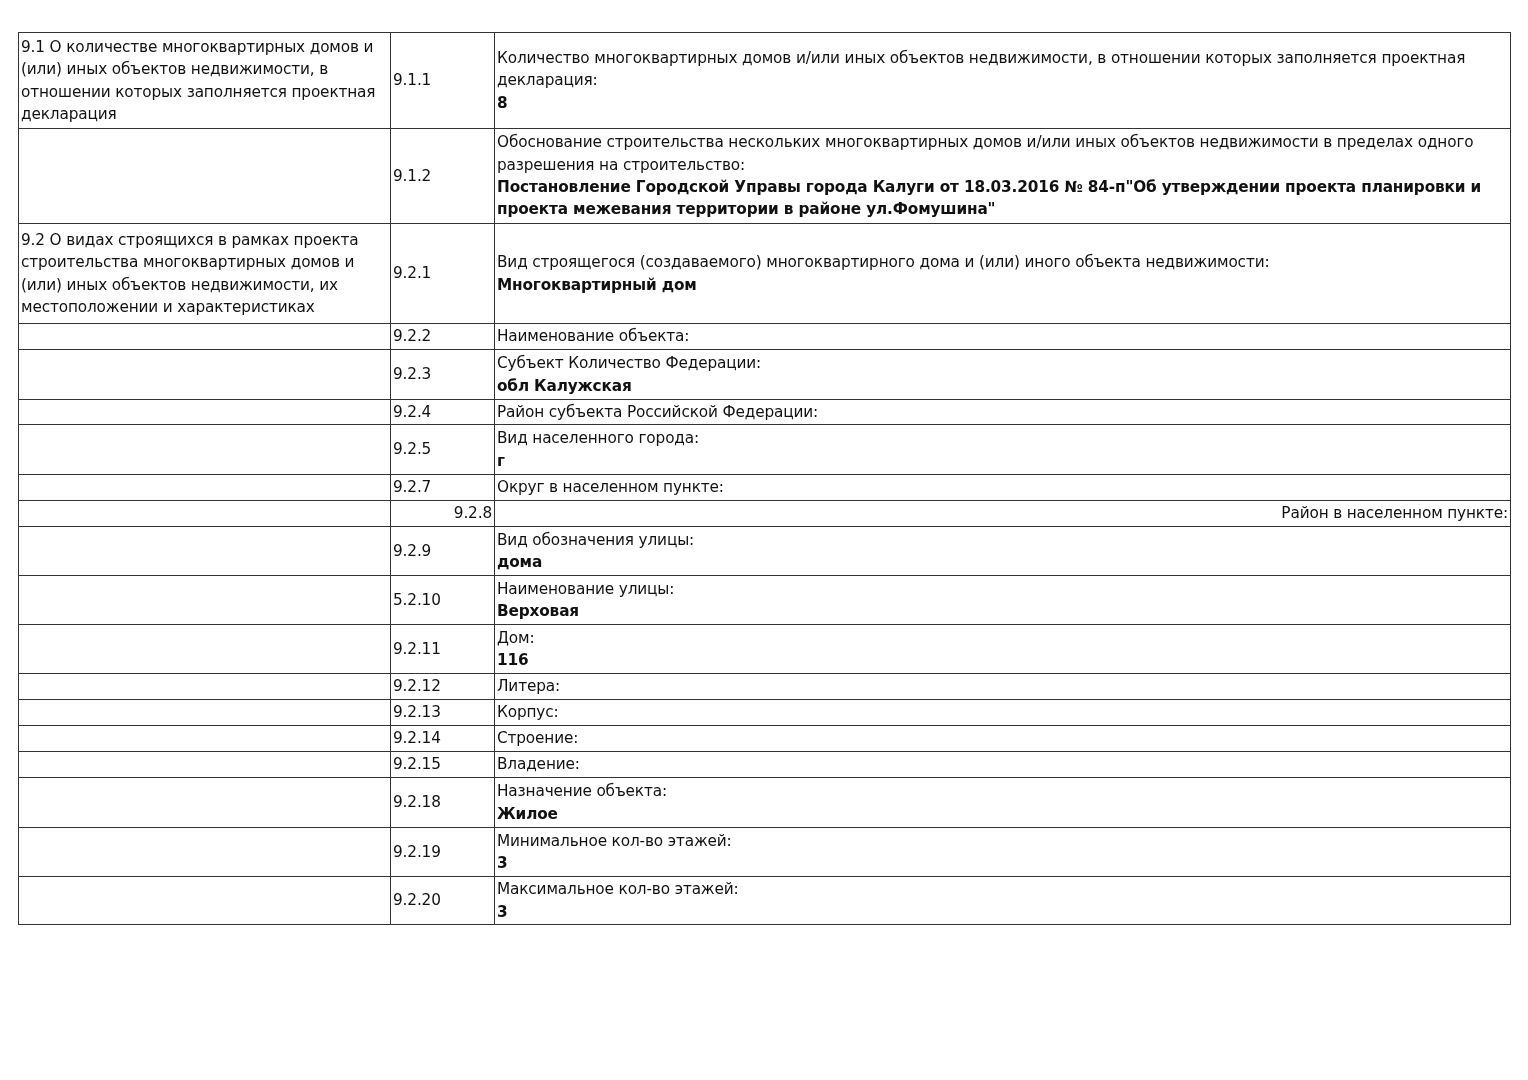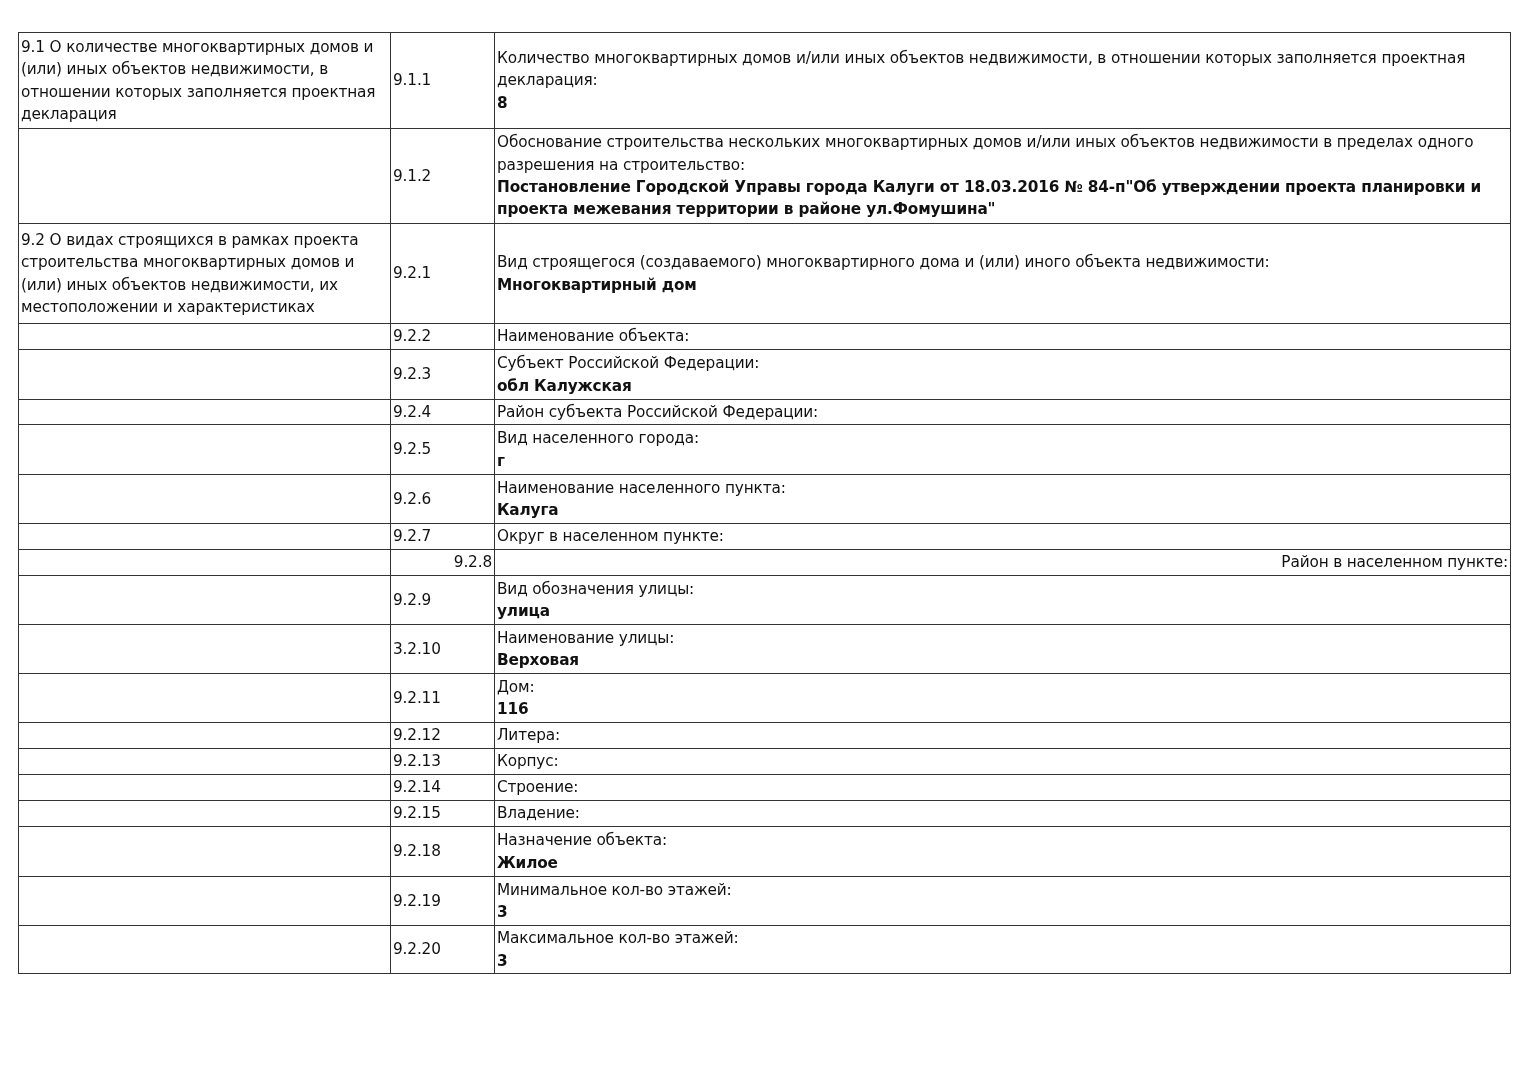--- a/index.html
+++ b/index.html
@@ -93,75 +93,67 @@
     <td class="code">9.2.2</td>
     <td class="field">
       <span class="label">Наименование объекта:</span>
 
     </td>
   </tr>
         <tr style="height: 50px;">
     <td class="section"></td>
     <td class="code">9.2.3</td>
     <td class="field">
-      <span class="label">Субъект Российской Федерации:</span>
+      <span class="label">Субъект Количество Федерации:</span>
       <span class="value">обл Калужская</span>
     </td>
   </tr>
         <tr style="height: 25px;">
     <td class="section"></td>
     <td class="code">9.2.4</td>
     <td class="field">
       <span class="label">Район субъекта Российской Федерации:</span>
 
     </td>
   </tr>
         <tr style="height: 50px;">
     <td class="section"></td>
     <td class="code">9.2.5</td>
     <td class="field">
       <span class="label">Вид населенного города:</span>
       <span class="value">г</span>
     </td>
   </tr>
+        <tr style="height: 26px;">
+    <td class="section"></td>
+    <td class="code">9.2.7</td>
+    <td class="field">
+      <span class="label">Округ в населенном пункте:</span>
+
+    </td>
+  </tr>
+        <tr style="height: 26px; text-align: right;">
+    <td class="section"></td>
+    <td class="code">9.2.8</td>
+    <td class="field">
+      <span class="label">Район в населенном пункте:</span>
+
+    </td>
+  </tr>
         <tr style="height: 49px;">
     <td class="section"></td>
-    <td class="code">9.2.6</td>
-    <td class="field">
-      <span class="label">Наименование населенного пункта:</span>
-      <span class="value">Калуга</span>
-    </td>
-  </tr>
-        <tr style="height: 26px;">
-    <td class="section"></td>
-    <td class="code">9.2.7</td>
-    <td class="field">
-      <span class="label">Округ в населенном пункте:</span>
-
-    </td>
-  </tr>
-        <tr style="height: 26px; text-align: right;">
-    <td class="section"></td>
-    <td class="code">9.2.8</td>
-    <td class="field">
-      <span class="label">Район в населенном пункте:</span>
-
+    <td class="code">9.2.9</td>
+    <td class="field">
+      <span class="label">Вид обозначения улицы:</span>
+      <span class="value">дома</span>
     </td>
   </tr>
         <tr style="height: 49px;">
     <td class="section"></td>
-    <td class="code">9.2.9</td>
-    <td class="field">
-      <span class="label">Вид обозначения улицы:</span>
-      <span class="value">улица</span>
-    </td>
-  </tr>
-        <tr style="height: 49px;">
-    <td class="section"></td>
-    <td class="code">3.2.10</td>
+    <td class="code">5.2.10</td>
     <td class="field">
       <span class="label">Наименование улицы:</span>
       <span class="value">Верховая</span>
     </td>
   </tr>
         <tr style="height: 49px; margin-left: 45px;">
     <td class="section"></td>
     <td class="code">9.2.11</td>
     <td class="field">
       <span class="label">Дом:</span>

